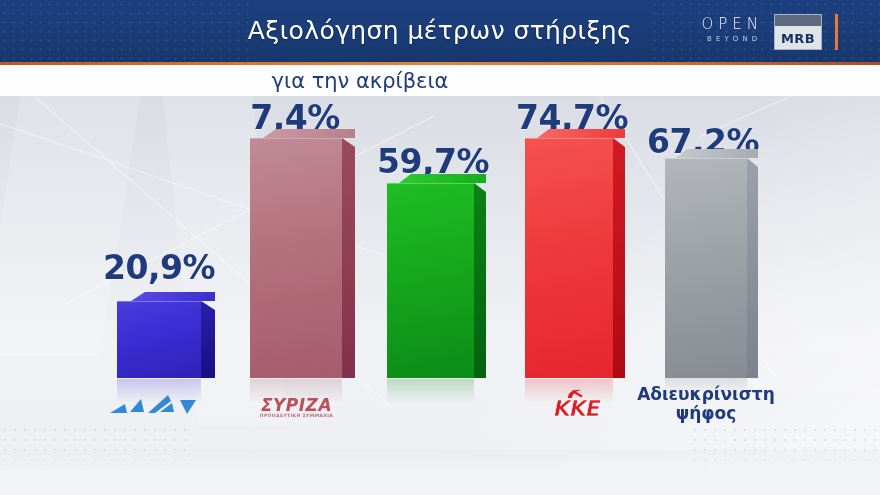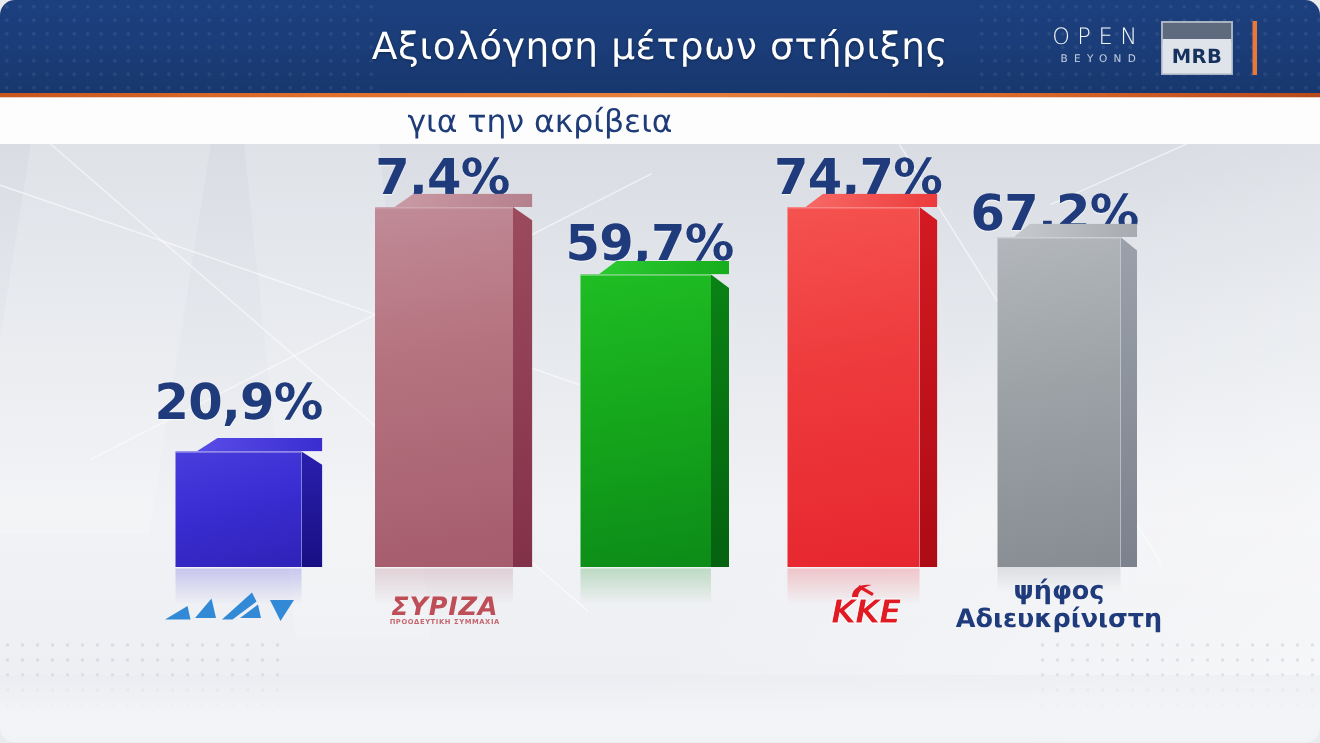--- a/index.html
+++ b/index.html
@@ -2,21 +2,21 @@
 <html><head>
 <meta charset="utf-8">
 <style>
   * { margin:0; padding:0; box-sizing:border-box; }
   html,body { width:880px; height:495px; overflow:hidden; }
   body {
     font-family:"DejaVu Sans","Liberation Sans",sans-serif;
     background:#e9ebee;
     position:relative;
   }
-  #stage { position:absolute; inset:0; width:880px; height:495px; overflow:hidden;border-radius:10px; }
+  #stage { position:absolute; inset:0; width:880px; height:495px; overflow:hidden; }
 
   
   .header {
     position:absolute; left:0; top:0; width:880px; height:62px;
     background:linear-gradient(180deg,#1c3f7e 0%,#1b3d79 45%,#17376e 100%);
     overflow:hidden;
   }
   .header .dots {
     position:absolute; left:0; top:0; width:250px; height:62px;
     background-image:radial-gradient(circle, rgba(255,255,255,.085) 1px, transparent 1.3px);
@@ -266,22 +266,22 @@
         <div class="bar-front" style="left:0;bottom:0;width:82px;height:220px;
              background:linear-gradient(170deg,#b3b7bb 0%,#9da2a7 45%,#878c92 100%);
              box-shadow:inset 0 1px 0 rgba(255,255,255,.35);"></div>
         <div class="bar-side" style="left:82px;bottom:0;width:11px;height:220px;
              background:linear-gradient(180deg,#9aa1ab,#7b828d);
              clip-path:polygon(0 0, 100% 9px, 100% 100%, 0 100%);"></div>
       </div>
       <div class="reflect" style="left:665px; bottom:100px; width:82px; height:18px;
                   background:linear-gradient(180deg,#878c92,rgba(135,140,146,0));"></div>
       <div class="partylabel" style="left:596px; bottom:72px; width:220px;">
+        <div>Αδιευκρίνιστη</div>
         <div>ψήφος</div>
-        <div>Αδιευκρίνιστη</div>
       </div>
 
     </div>
 
     <div class="footer-band"></div>
 
   </div>
 
 </div>
 

